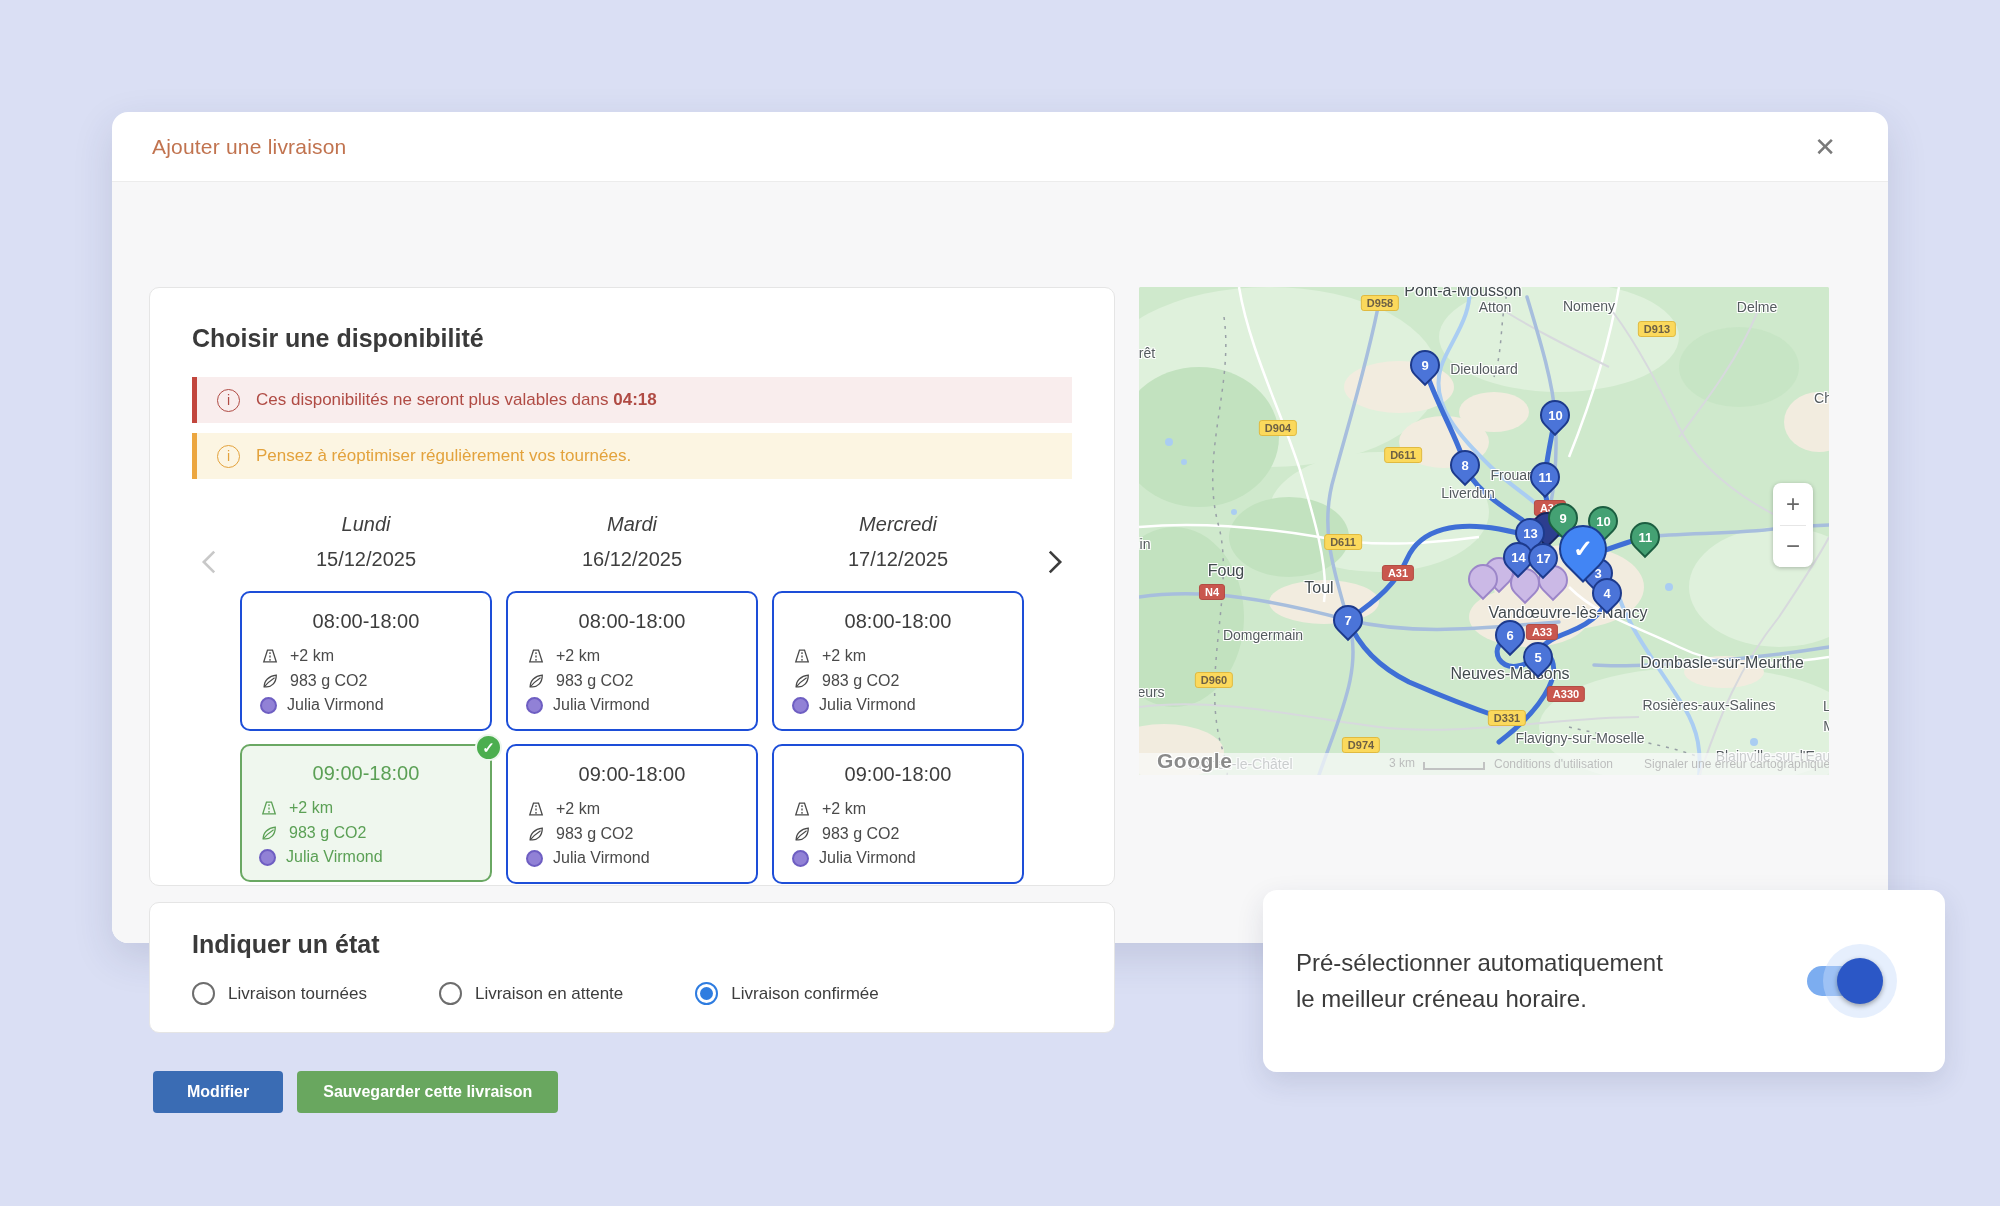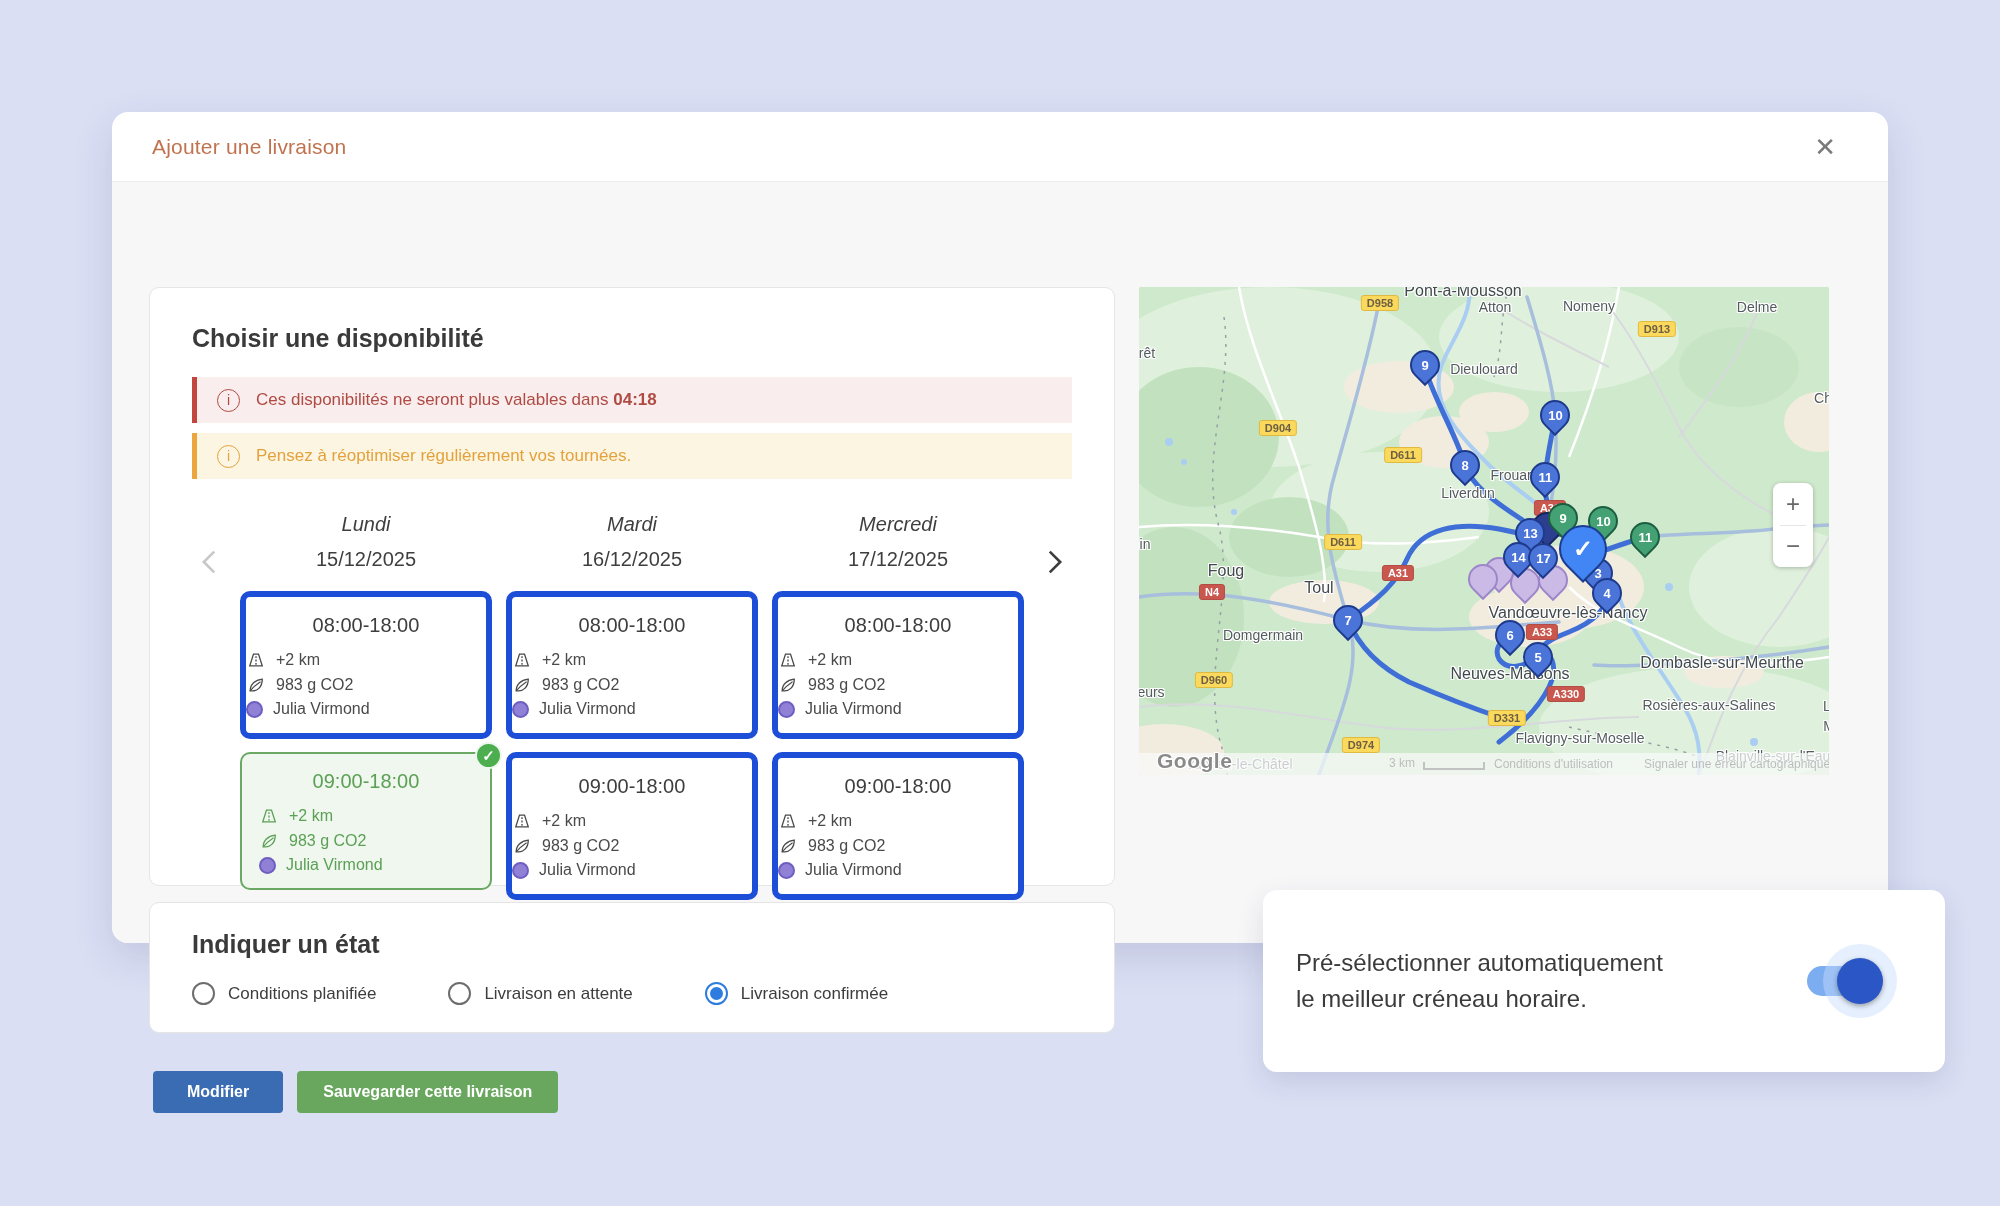--- a/index.html
+++ b/index.html
@@ -30,22 +30,22 @@
   .alert b { font-weight:bold; }
 
   .carousel { display:flex; gap:14px; margin-top:34px; }
   .chev { width:34px; display:flex; justify-content:center; align-items:flex-start; padding-top:36px;
           background:none; border:none; cursor:pointer; }
   .chev svg { width:18px; height:26px; }
   .day-col { flex:1; min-width:0; }
   .day-head { text-align:center; font-size:20px; color:#3f3f3f; margin-bottom:20px; }
   .day-name { margin-bottom:12px;font-style:italic; }
 
-  .slot { position:relative; border:6px solid #1d4ed8; border-radius:10px; background:#fff;
-          padding:17px 0 15px; margin-bottom:13px; cursor:pointer; }
+  .slot { position:relative; border:2px solid #1d4ed8; border-radius:10px; background:#fff;
+          padding:17px 18px 15px; margin-bottom:13px; cursor:pointer; }
   .slot-time { text-align:center; font-size:20px; color:#3d3d3d; margin-bottom:13px; }
   .slot-row { display:flex; align-items:center; gap:10px; font-size:16px; color:#4a4a4a; margin-top:5px; }
   .sicon { width:20px; height:20px; stroke:currentColor; fill:none; }
   .avatar { width:17px; height:17px; min-width:17px; border-radius:50%; background:#9181d6; border:2px solid #6e5ec2; }
   .slot.selected { border:2px solid #6aa863; background:#eff7ee; padding:16px 17px 14px; }
   .slot.selected .slot-time, .slot.selected .slot-row { color:#5ba055; }
   .badge-check { position:absolute; top:-12px; right:-12px; width:27px; height:27px; border-radius:50%;
                  background:#4cae4f; color:#fff; display:flex; align-items:center; justify-content:center;
                  font-size:15px; font-weight:bold; border:2px solid #eef7ee; }
 
@@ -300,21 +300,21 @@
               </svg>
           </button>
         </div>
       </div>
 
       <div class="card state-card">
         <div class="card-heading">Indiquer un état</div>
         <div class="radios">
           <div class="radio">
             <span class="rdot"></span>
-            <span>Conditions planifiée</span>
+            <span>Livraison tournées</span>
           </div>
           <div class="radio">
             <span class="rdot"></span>
             <span>Livraison en attente</span>
           </div>
           <div class="radio selected">
             <span class="rdot"></span>
             <span>Livraison confirmée</span>
           </div>
         </div>

